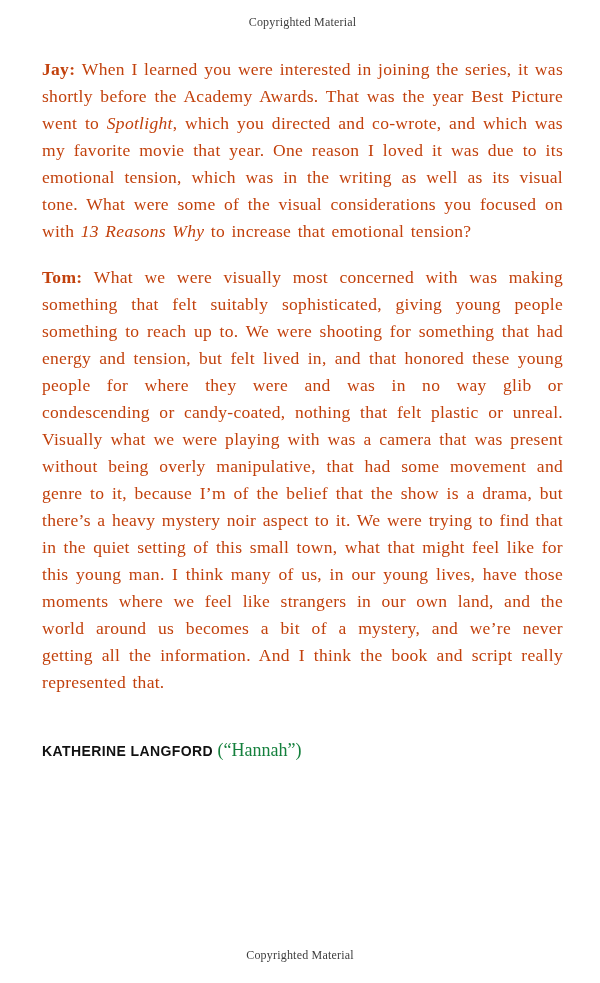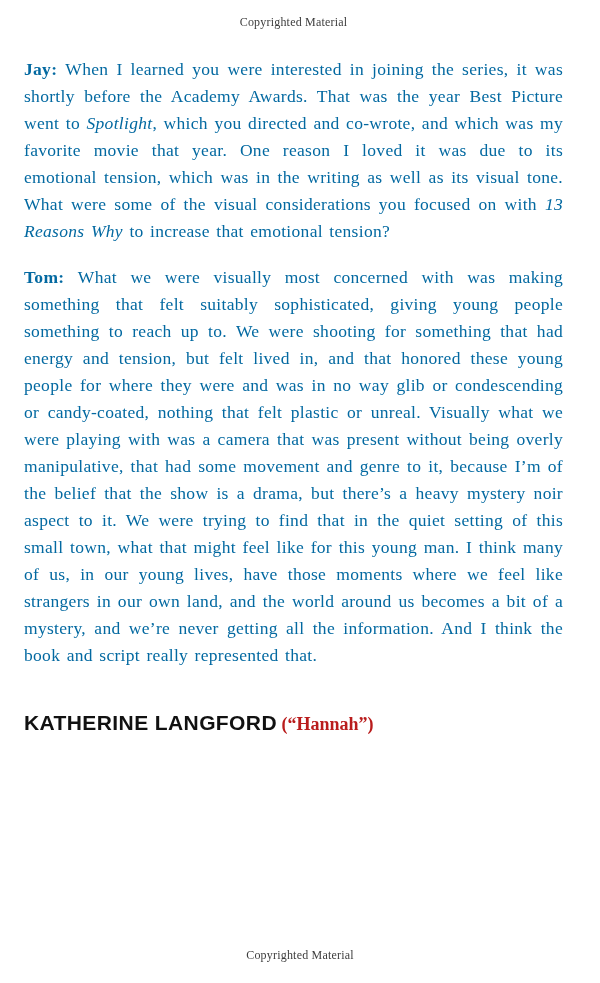--- a/index.html
+++ b/index.html
@@ -11,21 +11,21 @@
     width: 600px;
     height: 983px;
     font-family: "Liberation Serif", serif;
     color: #1a1a1a;
     overflow: hidden;
   }
   .page {
     box-sizing: border-box;
     width: 600px;
     height: 983px;
-    padding: 15px 37px 0 24px;
+    padding: 15px 37px 0 42px;
     position: relative;
     background: #ffffff;
   }
   .copyright {
     font-family: "Liberation Serif", serif;
     font-size: 12px;
     color: #3d3d3d;
     text-align: center;
     letter-spacing: 0.2px;
   }
@@ -36,43 +36,43 @@
     right: 0;
     bottom: 20px;
   }
   .content p.paragraph {
     margin: 0 0 19px 0;
     font-size: 17.5px;
     line-height: 27px;
     text-align: justify;
     letter-spacing: 0.3px;
     word-spacing: 1.8px;
-    color: #0369a1;
+    color: #c2410c;
   }
   .content p.paragraph span.bold { font-weight: bold; }
   .content p.paragraph span.italic { font-style: italic; }
   .content h2.heading {
     margin: 42px 0 20px 0;
     font-weight: normal;
     font-size: 18px;
     line-height: 24px;
     text-align: left;
   }
   .content h2.heading span.sans {
     font-family: "Liberation Sans", sans-serif;
     font-weight: bold;
     letter-spacing: 0.4px;
-    font-size: 21px;
+    font-size: 14px;
     color: #111111;
   }
   .content h2.heading span.serif {
     font-family: "Liberation Serif", serif;
-    font-weight: bold;
+    font-weight: normal;
     font-size: 18px;
-    color: #b91c1c;
+    color: #15803d;
   }
 </style>
 </head>
 <body>
 
 <div class="page">
   <div class="copyright top">Copyrighted Material</div>
 
   <div class="content" id="content">
       <p class="paragraph"><span class="bold">Jay: </span><span class="normal">When I learned you were interested in joining the series, it was shortly before the Academy Awards. That was the year Best Picture went to </span><span class="italic">Spotlight</span><span class="normal">, which you directed and co-wrote, and which was my favorite movie that year. One reason I loved it was due to its emotional tension, which was in the writing as well as its visual tone. What were some of the visual considerations you focused on with </span><span class="italic">13 Reasons Why</span><span class="normal"> to increase that emotional tension?</span></p>

